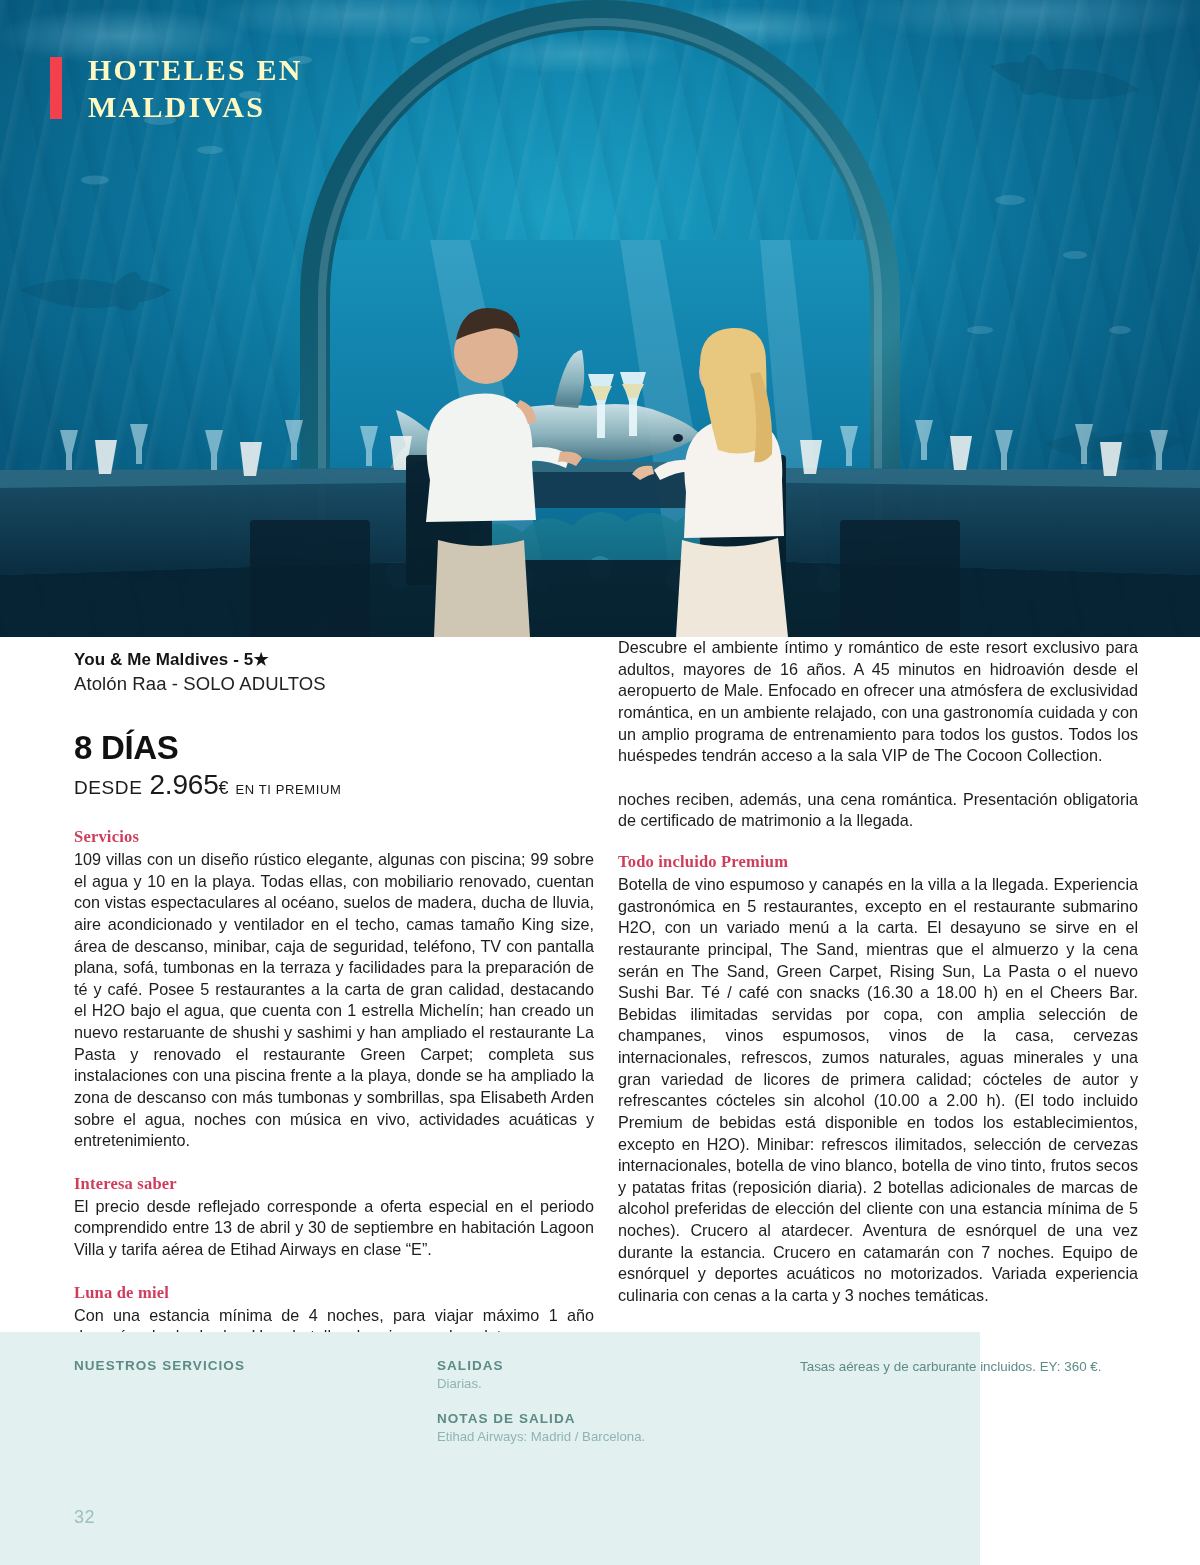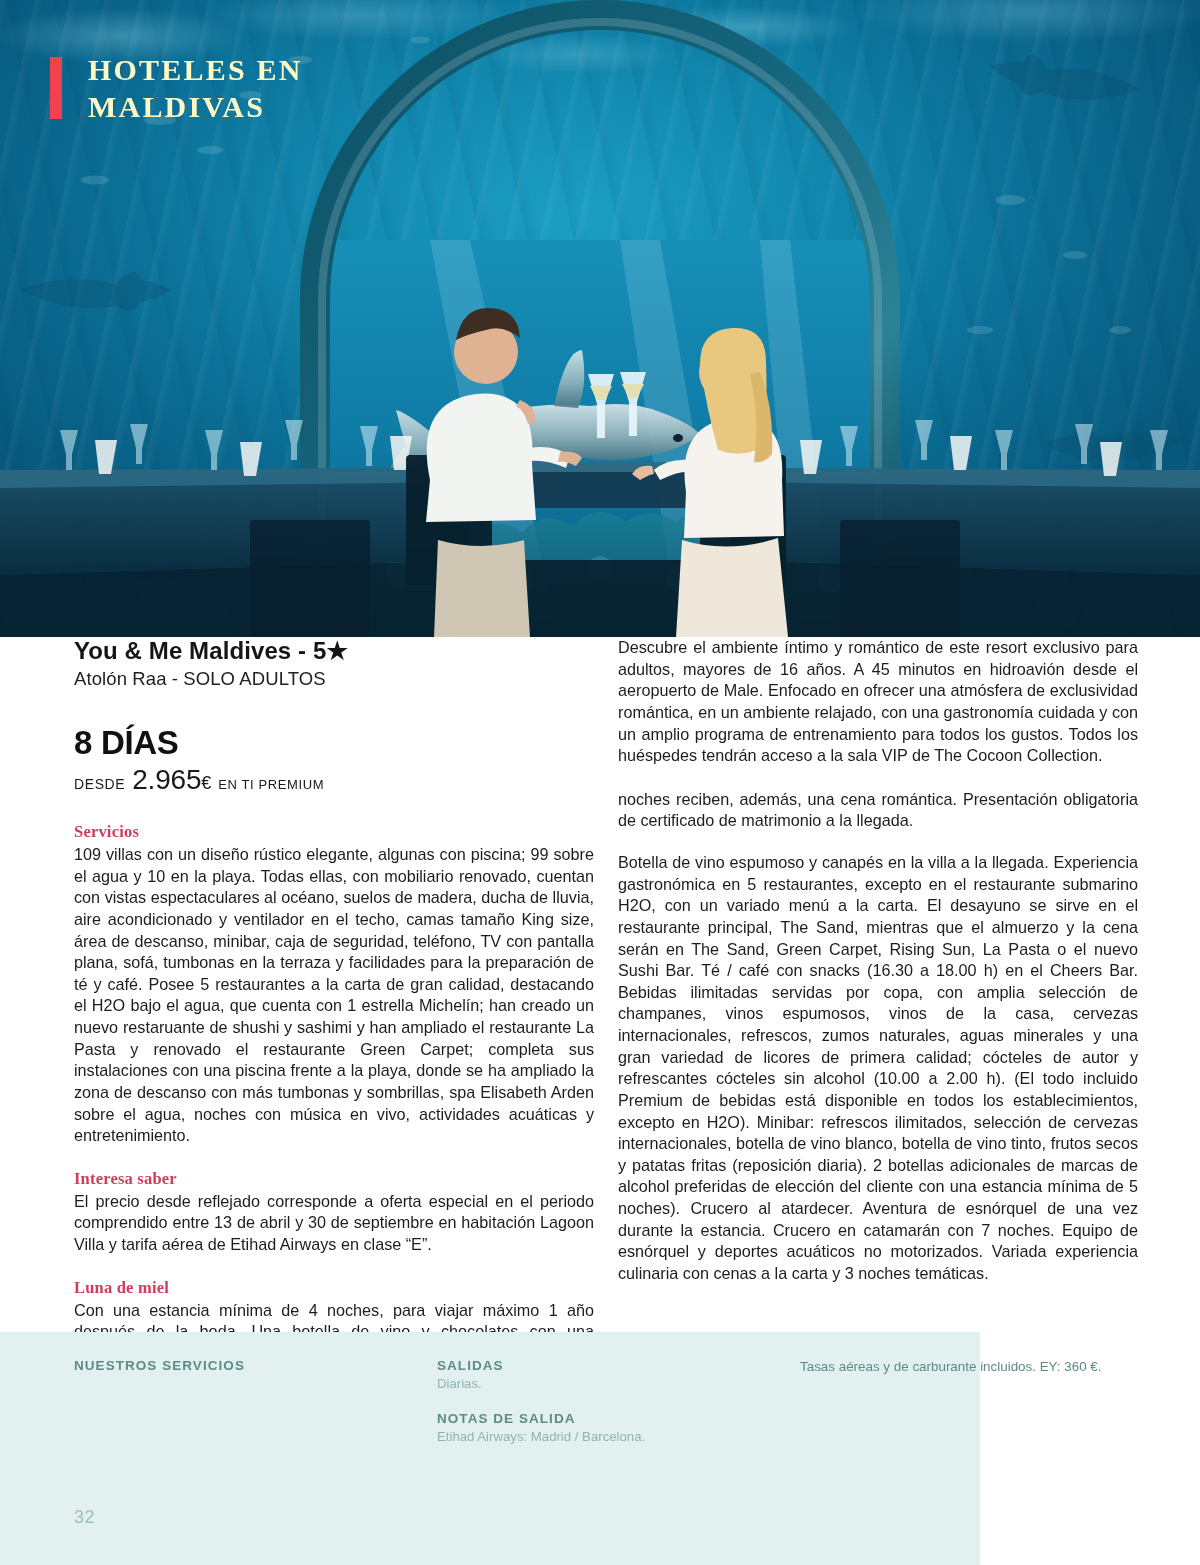--- a/index.html
+++ b/index.html
@@ -60,34 +60,34 @@
 
   
   .content{
     position:absolute;left:0;top:637px;width:1200px;height:695px;
   }
   .col{position:absolute;top:0;width:520px;}
   .col-left{left:74px;}
   .col-right{left:618px;}
 
   .hotel-name{
-    font-size:24px;font-weight:bold;color:#151515;
-    margin:0 0 3px 0;letter-spacing:.1px;
+    font-size:17px;font-weight:bold;color:#151515;
+    margin:12px 0 3px 0;letter-spacing:.1px;
   }
   .hotel-loc{
     font-size:18.5px;color:#222;margin:0 0 34px 0;letter-spacing:.1px;
   }
   .days{
     font-size:33px;font-weight:bold;color:#111;
     margin:0 0 2px 0;letter-spacing:-.3px;
   }
   .price-line{
     display:flex;align-items:baseline;gap:0;margin:0 0 26px 0;color:#1a1a1a;
   }
-  .price-desde{font-size:14px;letter-spacing:.6px;}
+  .price-desde{font-size:19px;letter-spacing:.6px;}
   .price-amt{font-size:28px;font-weight:500;letter-spacing:-.2px;padding-left:7px;}
   .price-eur{font-size:18px;font-weight:500;}
   .price-tail{font-size:13px;letter-spacing:.6px;padding-left:7px;}
 
   .sec-head{
     color:#cf3c5c;
     font-family:"Liberation Serif", serif;
     font-weight:bold;font-size:16.5px;
     margin:0 0 2px 0;letter-spacing:.2px;
   }
@@ -323,20 +323,21 @@
     <p class="body-p">El precio desde reflejado corresponde a oferta especial en el periodo comprendido entre 13 de abril y 30 de septiembre en habitación Lagoon Villa y tarifa aérea de Etihad Airways en clase “E”.</p>
 
     <div class="sec-head">Luna de miel</div>
     <p class="body-p last">Con una estancia mínima de 4 noches, para viajar máximo 1 año después de la boda. Una botella de vino y chocolates con una decoración especial en la habitación; cambio de Manta Villa a Dolphin Villa, sujeto a disponibilidad en el momento de la reserva. Novios con una estancia mínima de 6</p>
   </div>
 
   <div class="col col-right">
     <p class="body-p">Descubre el ambiente íntimo y romántico de este resort exclusivo para adultos, mayores de 16 años. A 45 minutos en hidroavión desde el aeropuerto de Male. Enfocado en ofrecer una atmósfera de exclusividad romántica, en un ambiente relajado, con una gastronomía cuidada y con un amplio programa de entrenamiento para todos los gustos. Todos los huéspedes tendrán acceso a la sala VIP de The Cocoon Collection.</p>
     <p class="body-p tight">noches reciben, además, una cena romántica. Presentación obligatoria de certificado de matrimonio a la llegada.</p>
 
+    <div class="sec-head">Todo incluido Premium</div>
     <p class="body-p last">Botella de vino espumoso y canapés en la villa a la llegada. Experiencia gastronómica en 5 restaurantes, excepto en el restaurante submarino H2O, con un variado menú a la carta. El desayuno se sirve en el restaurante principal, The Sand, mientras que el almuerzo y la cena serán en The Sand, Green Carpet, Rising Sun, La Pasta o el nuevo Sushi Bar. Té / café con snacks (16.30 a 18.00 h) en el Cheers Bar. Bebidas ilimitadas servidas por copa, con amplia selección de champanes, vinos espumosos, vinos de la casa, cervezas internacionales, refrescos, zumos naturales, aguas minerales y una gran variedad de licores de primera calidad; cócteles de autor y refrescantes cócteles sin alcohol (10.00 a 2.00 h). (El todo incluido Premium de bebidas está disponible en todos los establecimientos, excepto en H2O). Minibar: refrescos ilimitados, selección de cervezas internacionales, botella de vino blanco, botella de vino tinto, frutos secos y patatas fritas (reposición diaria). 2 botellas adicionales de marcas de alcohol preferidas de elección del cliente con una estancia mínima de 5 noches). Crucero al atardecer. Aventura de esnórquel de una vez durante la estancia. Crucero en catamarán con 7 noches. Equipo de esnórquel y deportes acuáticos no motorizados. Variada experiencia culinaria con cenas a la carta y 3 noches temáticas.</p>
   </div>
 </div>
 
 <div class="footband">
   <div class="foot-cols">
 
     <div class="fcol fcol-1">
       <div class="foot-h">NUESTROS SERVICIOS</div>
     </div>

